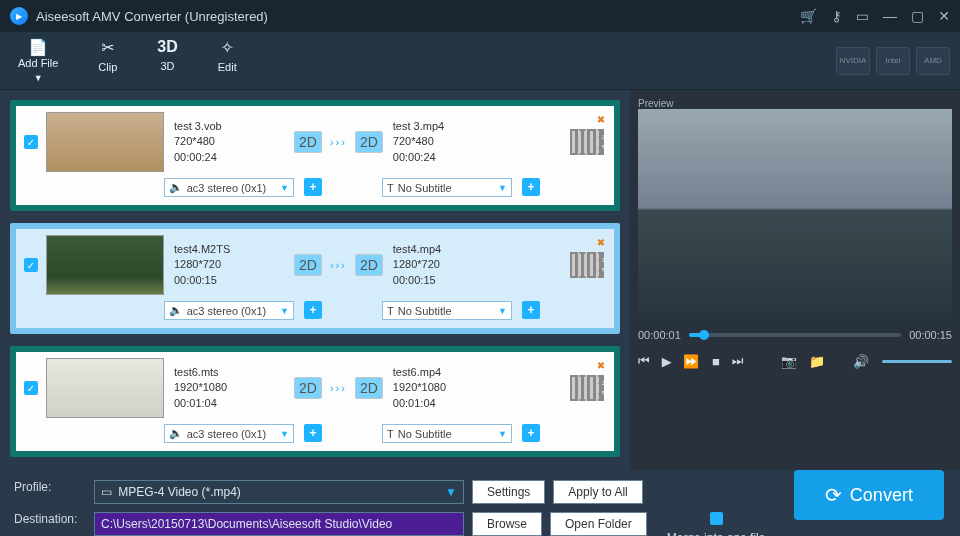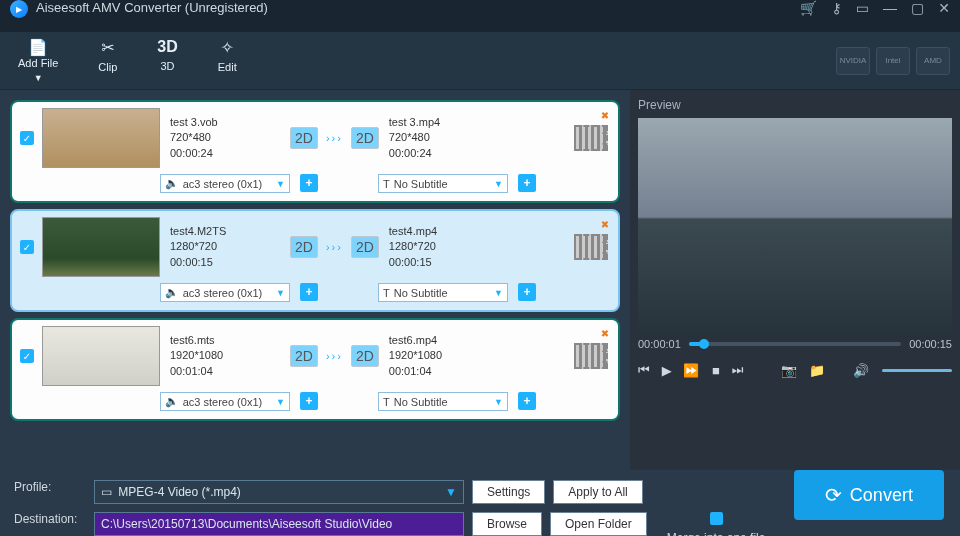--- a/index.html
+++ b/index.html
@@ -1,39 +1,39 @@
 <!DOCTYPE html>
 <html><head>
 <meta charset="utf-8">
 <style>
 * { margin:0; padding:0; box-sizing:border-box; font-family:"Segoe UI",Arial,sans-serif; }
 body { width:960px; height:536px; background:#2b3a4a; overflow:hidden; color:#cfd8e0; font-size:12px; }
 
-.titlebar { height:32px; background:#192530; display:flex; align-items:flex-start; padding:0 10px; }
+.titlebar { height:32px; background:#192530; display:flex; align-items:center; padding:0 10px; }
 .logo { width:18px; height:18px; border-radius:50%; background:linear-gradient(135deg,#3ab0ff,#0d7fff); margin-right:8px; display:flex; align-items:center; justify-content:center; }
 .logo::after{content:"▶"; color:#fff; font-size:8px;}
 .titlebar .title { color:#cfd8e0; font-size:13px; }
 .titlebar .spacer { flex:1; }
 .titleicons { display:flex; gap:14px; }
 .titleicons span { cursor:pointer; color:#a7b3bf; font-size:14px; }
 .tb-min::before{content:"—";} .tb-max::before{content:"▢";} .tb-close::before{content:"✕";}
 .tb-cart::before{content:"🛒";} .tb-key::before{content:"⚷";} .tb-feedback::before{content:"▭";}
 
 .toolbar { height:58px; background:#243544; display:flex; align-items:center; padding:0 10px; border-bottom:1px solid #1b2a37; }
 .tbtns { display:flex; gap:40px; margin-left:8px; }
 .tbtn { display:flex; flex-direction:column; align-items:center; gap:4px; cursor:pointer; color:#e5eef5; }
 .tbtn .ico{ font-size:16px; }
 .tbtn .lbl{ font-size:11px; }
 .addfile{display:flex;align-items:center;gap:4px;}
 .toolbar .gpu { margin-left:auto; display:flex; gap:6px;padding-left:32px; }
 .gpu-chip { width:34px; height:28px; border:1px solid #3c4f5f; background:#2c3e4e; border-radius:3px; display:flex; align-items:center; justify-content:center; font-size:8px; color:#7a8a98; }
 
 .main { display:flex; height:380px; }
 .filelist { flex:1; padding:10px; overflow:auto; }
-.item { background:#fdfdfd; border-radius:8px; margin-bottom:6px; padding:6px 10px 8px 8px; color:#444; display:flex; flex-direction:column; border:2px solid #0f766e; position:relative; }
+.item { background:#fdfdfd; border-radius:2px; margin-bottom:12px; padding:6px 10px 8px 8px; color:#444; display:flex; flex-direction:column; border:6px solid #0f766e; position:relative; }
 .item.selected { background:#d5edfb; border-color:#79c3ef; }
 .itemrow { display:flex; align-items:center; }
 .chk { width:14px; height:14px; background:#1fb2ff; border-radius:2px; display:flex; align-items:center; justify-content:center; color:#fff; font-size:10px; margin-right:8px; }
 .chk::after{content:"✓";}
 .thumb { width:118px; height:60px; background:#888; border:1px solid #999; margin-right:10px; position:relative; overflow:hidden; }
 .thumb.forest{ background:linear-gradient(#3a5a3a 0%,#2a4a2a 70%, #6a7a4a 100%); }
 .thumb.studio{ background:linear-gradient(#e8e8e0, #d0d0c8); }
 .thumb.shop{ background:linear-gradient(#c8b090,#b09060); }
 .meta { width:120px; font-size:11px; line-height:1.4; color:#333; }
 .tag2d { border:1px solid #bfc9d1; padding:2px 4px; font-size:14px; background:#7dd3fc; color:#555; border-radius:2px; }
@@ -42,21 +42,21 @@
 .rowctrls { position:absolute; right:8px; top:8px; display:flex; flex-direction:column; gap:4px; align-items:center; }
 .rowctrls span{font-size:10px; cursor:pointer;}
 .delx{color:#e67e22;} .arrup{color:#888;} .arrdn{color:#888;}
 .subrow { display:flex; gap:10px; margin-left:140px; margin-top:6px; }
 .ddl { display:flex; align-items:center; border:1px solid #8fbddd; background:#fff; padding:2px 4px; font-size:11px; width:130px; position:relative; }
 .ddl .ddlicon{margin-right:4px;}
 .ddl .ddlcaret{margin-left:auto; font-size:9px; color:#1fb2ff;}
 .plusbtn { width:18px; height:18px; background:#1fb2ff; color:#fff; display:flex; align-items:center; justify-content:center; font-weight:bold; border-radius:2px; cursor:pointer; }
 
 .preview { width:330px; background:#28313c; padding:8px; display:flex; flex-direction:column; }
-.preview-title { color:#a7b3bf; font-size:12px; margin-bottom:6px; }
+.preview-title { color:#a7b3bf; font-size:10px; }
 .previewbox { background:#000; width:100%; height:220px; position:relative; overflow:hidden; }
 .previewbox .scene { position:absolute; inset:0; background:linear-gradient(#9aa8b0 0%, #748090 45%, #3b4a50 46%, #26323a 100%); }
 .timebar { display:flex; align-items:center; gap:8px; font-size:11px; color:#b8c3cc; }
 .slider{ flex:1; height:4px; background:#455460; position:relative; border-radius:2px; }
 .slider .fill{ position:absolute; height:100%; background:#1fb2ff; border-radius:2px; }
 .slider .knob{ position:absolute; width:10px; height:10px; background:#1fb2ff; border-radius:50%; top:-3px; transform:translateX(-50%); }
 .pctrls { display:flex; gap:12px; margin-top:12px; align-items:center; color:#cfd8e0; }
 .pctrls span{ cursor:pointer; font-size:13px; }
 .pctrls .sep{ flex:1; }
 .volslider{ width:70px; height:3px; background:#6eb8e0; position:relative; border-radius:2px; }

